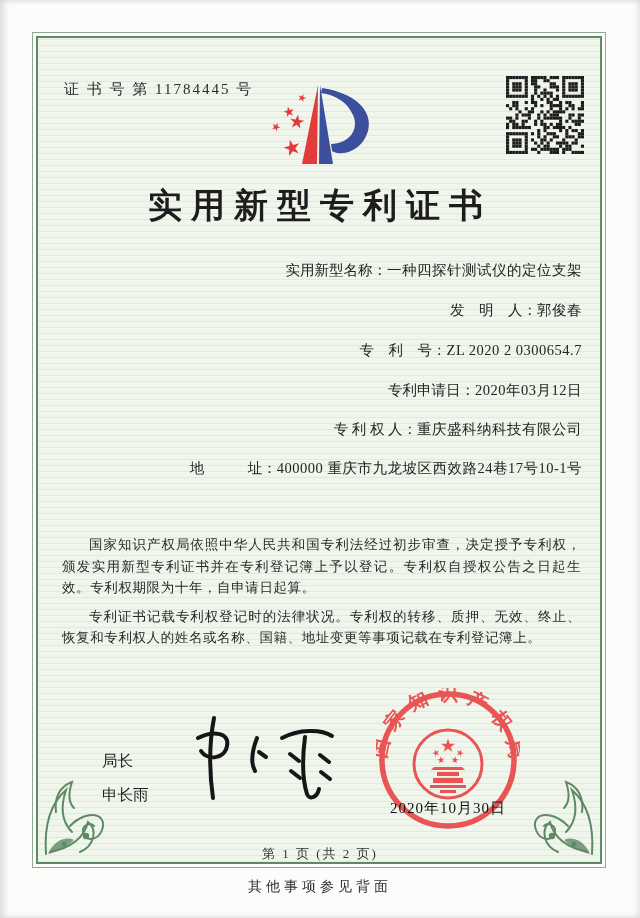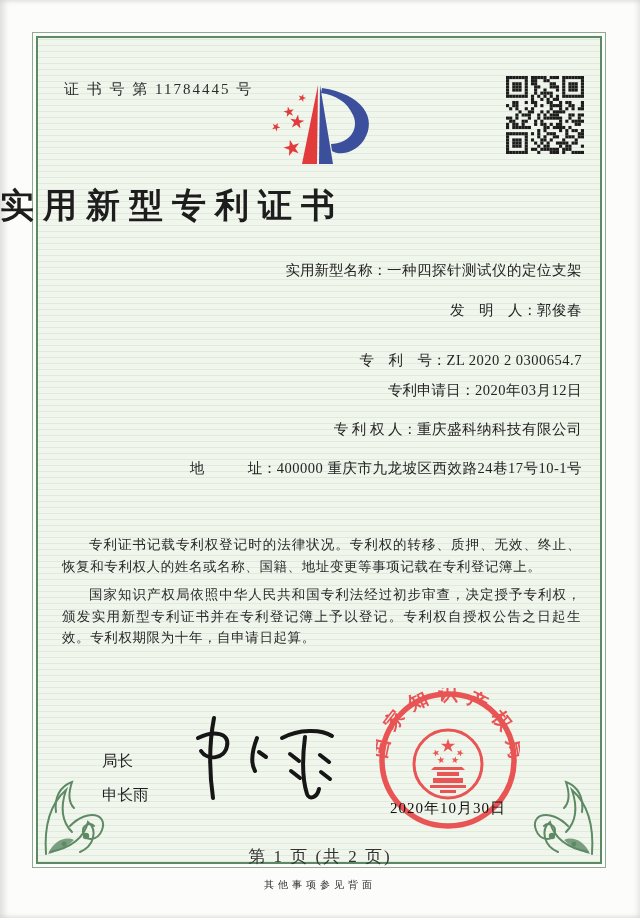--- a/index.html
+++ b/index.html
@@ -12,34 +12,34 @@
   .frame{
     position:absolute;left:36px;top:36px;width:562px;height:824px;
     border:2px solid #5d8a64;background:#f1f6ed;
     background-image:repeating-linear-gradient(0deg,rgba(110,150,115,.13) 0 1px,rgba(255,255,255,0) 1px 6px);
   }
   .frame::before{
     content:"";position:absolute;inset:-6px;border:1px solid #8cab90;pointer-events:none;
   }
   .abs{position:absolute;}
   .certno{left:64px;top:80px;font-size:15px;letter-spacing:2px;color:#2b2b2b;}
-  .title{left:0;top:183px;width:100%;text-align:left;font-size:34px;font-weight:bold;
+  .title{left:0;top:183px;width:100%;text-align:center;font-size:34px;font-weight:bold;
          letter-spacing:9px;color:#1d1d1d;}
   .row{left:62px;width:520px;height:22px;font-size:14.5px;white-space:nowrap;color:#242424;text-align:right;}
   .row .lbl{display:inline-block;min-width:90px;}
   .row .val{letter-spacing:.5px;}
   .grant2{position:absolute;left:255px;top:0;}
   .paras{left:62px;top:534px;width:519px;font-size:13.5px;line-height:21.5px;
          text-align:justify;color:#2a2a2a;}
   .paras p{margin:0 0 7px 0;text-indent:2em;letter-spacing:.6px;}
   .signer{left:102px;top:744px;font-size:15.5px;color:#1f1f1f;line-height:34px;
           font-family:"Liberation Sans","DejaVu Sans",sans-serif;}
   .sealdate{left:390px;top:799px;font-size:15px;letter-spacing:1px;color:#111;z-index:4;}
-  .pageinfo{left:0;top:845px;width:100%;text-align:center;font-size:17px;letter-spacing:2px;color:#333;}
-  .footnote{left:0;top:878px;width:100%;text-align:center;font-size:10px;letter-spacing:4px;color:#2e2e2e;}
+  .pageinfo{left:0;top:845px;width:100%;text-align:center;font-size:13px;letter-spacing:2px;color:#333;}
+  .footnote{left:0;top:878px;width:100%;text-align:center;font-size:14px;letter-spacing:4px;color:#2e2e2e;}
   svg{display:block;}
   .logo{left:258px;top:82px;z-index:2;}
   .qr{left:506px;top:76px;z-index:2;}
   .sig{left:180px;top:710px;z-index:3;}
   .seal{left:376px;top:688px;z-index:3;opacity:.92;}
   .corner{z-index:1;pointer-events:none;}
   .corner.bl{left:40px;top:756px;}
   .corner.br{left:490px;top:756px;transform:scaleX(-1);}
 </style>
 </head>
@@ -412,36 +412,36 @@
   </div>
 
   <div class="abs title">实用新型专利证书</div>
 
   <div class="abs row" style="top:261px">
     <span class="lbl">实用新型名称：</span><span class="val">一种四探针测试仪的定位支架</span>
   </div>
   <div class="abs row" style="top:301px">
     <span class="lbl">发　明　人：</span><span class="val">郭俊春</span>
   </div>
-  <div class="abs row" style="top:351px">
+  <div class="abs row" style="top:341px">
     <span class="lbl">专　利　号：</span><span class="val">ZL 2020 2 0300654.7</span>
   </div>
   <div class="abs row" style="top:381px">
     <span class="lbl">专利申请日：</span><span class="val">2020年03月12日</span>
   </div>
   <div class="abs row" style="top:420px">
     <span class="lbl">专 利 权 人：</span><span class="val">重庆盛科纳科技有限公司</span>
   </div>
   <div class="abs row" style="top:459px">
     <span class="lbl">地　　　址：</span><span class="val">400000 重庆市九龙坡区西效路24巷17号10-1号</span>
   </div>
 
   <div class="abs paras">
+    <p>国家知识产权局依照中华人民共和国专利法经过初步审查，决定授予专利权，颁发实用新型专利证书并在专利登记簿上予以登记。专利权自授权公告之日起生效。专利权期限为十年，自申请日起算。</p>
     <p>专利证书记载专利权登记时的法律状况。专利权的转移、质押、无效、终止、恢复和专利权人的姓名或名称、国籍、地址变更等事项记载在专利登记簿上。</p>
-    <p>国家知识产权局依照中华人民共和国专利法经过初步审查，决定授予专利权，颁发实用新型专利证书并在专利登记簿上予以登记。专利权自授权公告之日起生效。专利权期限为十年，自申请日起算。</p>
   </div>
 
   <div class="abs signer">
     <div>局长</div>
     <div>申长雨</div>
   </div>
 
   <svg class="abs sig" width="160" height="95" viewBox="0 0 160 95">
     <g fill="none" stroke="#161616" stroke-width="4" stroke-linecap="round" stroke-linejoin="round">
       <path d="M34,8 C29,34 29,60 33,88"></path>

